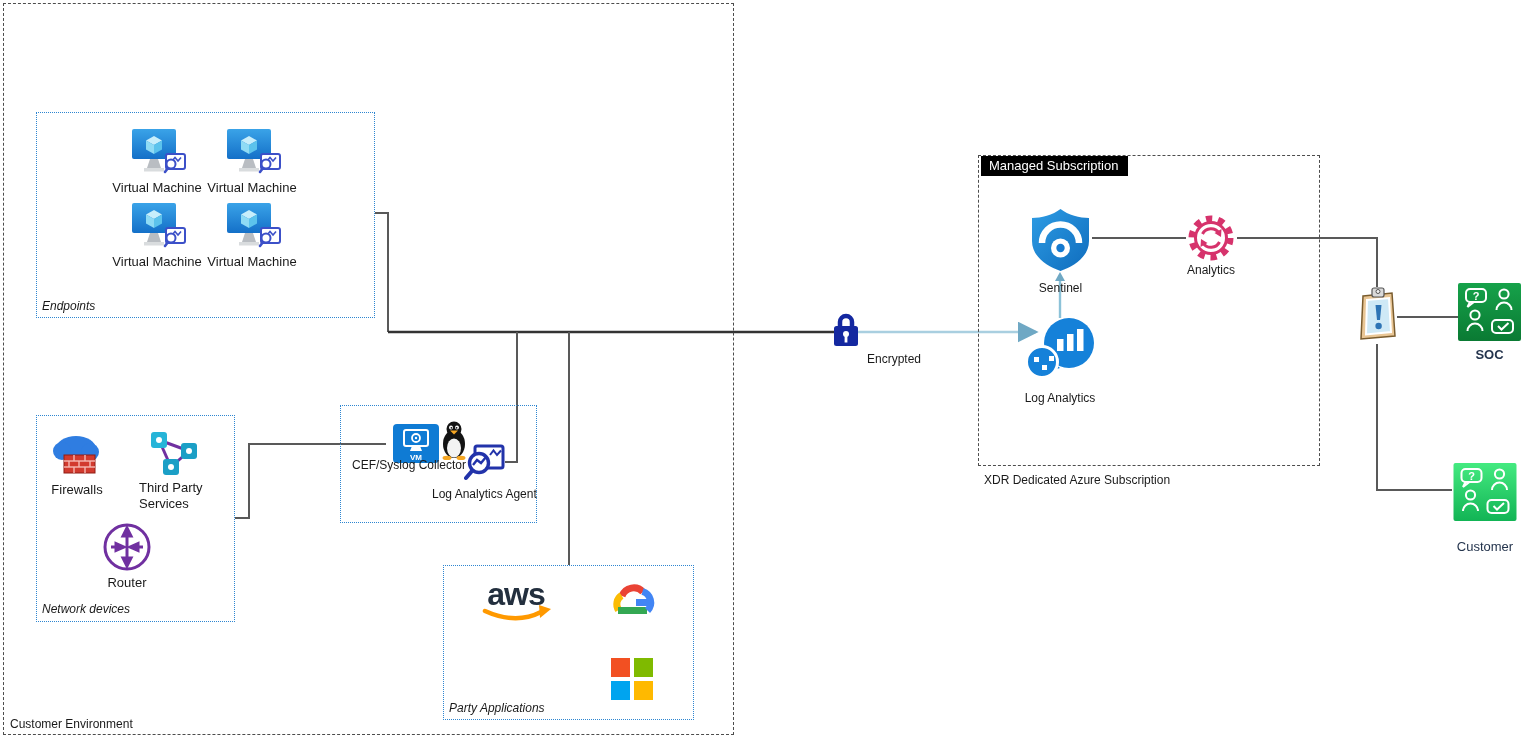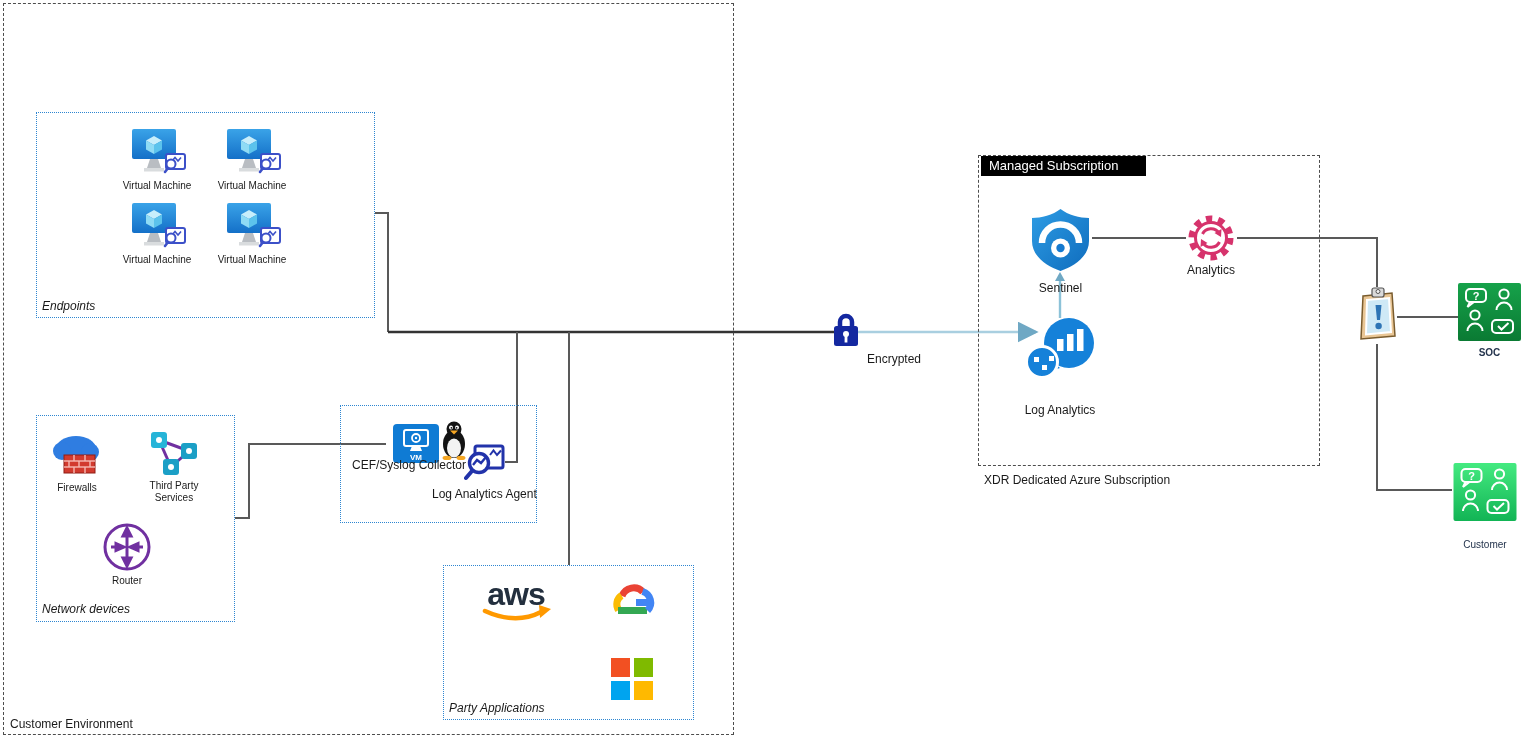--- a/index.html
+++ b/index.html
@@ -6,23 +6,23 @@
   .canvas{position:relative;width:1524px;height:738px;background:#fff;overflow:hidden;
           font-family:"Liberation Sans",sans-serif;color:#1a1a1a;}
   .wires{position:absolute;left:0;top:0;width:1524px;height:738px;z-index:1;pointer-events:none;}
   .box{position:absolute;box-sizing:border-box;z-index:2;}
   .dashed{border:1px dashed #4d4d4d;}
   .dotted{border:1px dotted #2e86d1;}
   .node{position:absolute;z-index:3;display:flex;flex-direction:column;align-items:center;}
   .lbl{position:absolute;z-index:4;font-size:12px;line-height:1.25;white-space:nowrap;}
   .lbl.i{font-style:italic;}
   .lbl.c{text-align:center;white-space:normal;}
-  .node .cap{font-size:10px;margin-top:2px;text-align:center;line-height:1.2;}
+  .node .cap{font-size:13px;margin-top:2px;text-align:left;line-height:1.2;}
   .tag{position:absolute;z-index:4;background:#000;color:#fff;font-size:13px;
-       padding:2px 28px 3px 8px;}
+       padding:2px 10px 3px 8px;}
   svg{display:block;}
 </style>
 </head>
 <body>
 
 <div class="canvas">
 
   <svg class="wires" width="1524" height="738">
     <defs>
       <marker id="arrR" markerWidth="10" markerHeight="10" refX="7" refY="4" orient="auto">
@@ -330,21 +330,21 @@
       <polygon points="24,42 12,60 36,52" fill="#1581d9"></polygon>
       <circle cx="18" cy="46" r="15.5" fill="#1581d9" stroke="#fff" stroke-width="3"></circle>
       <rect x="33" y="23" width="6.5" height="12" fill="#fff"></rect>
       <rect x="43" y="18" width="6.5" height="17" fill="#fff"></rect>
       <rect x="53" y="13" width="6.5" height="22" fill="#fff"></rect>
       <rect x="10" y="41" width="5" height="5" fill="#fff"></rect>
       <rect x="18" y="49" width="5" height="5" fill="#fff"></rect>
       <rect x="25" y="40" width="5" height="5" fill="#fff"></rect>
     </svg>
   </div>
-  <div class="lbl c" style="left:1016px;top:391px;width:88px;margin-top:12px;">Log Analytics</div>
+  <div class="lbl c" style="left:1016px;top:391px;width:88px;">Log Analytics</div>
 
   <div class="node" style="left:1358px;top:286px;">
     <svg width="40" height="58" viewBox="0 0 40 58">
       <polygon points="5,10 34,7 37,50 3,53" fill="#e9c695" stroke="#7a5c2e" stroke-width="1.5"></polygon>
       <polygon points="9,14 31,12 33,46 8,48.5" fill="#cfe9f6" stroke="#ffffff" stroke-width="2"></polygon>
       <rect x="14" y="2" width="12" height="9" rx="2" fill="#d9d9d9" stroke="#555" stroke-width="1.2"></rect>
       <circle cx="20" cy="5.5" r="2" fill="#f2f2f2" stroke="#555" stroke-width="1"></circle>
       <polygon points="17.5,19 23.5,19 22,34 19,34" fill="#2e74b5"></polygon>
       <circle cx="20.6" cy="40" r="3.2" fill="#2e74b5"></circle>
     </svg>

